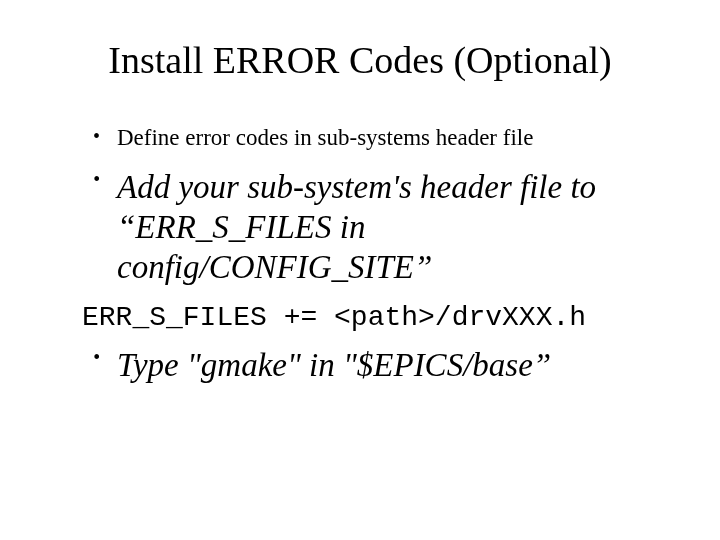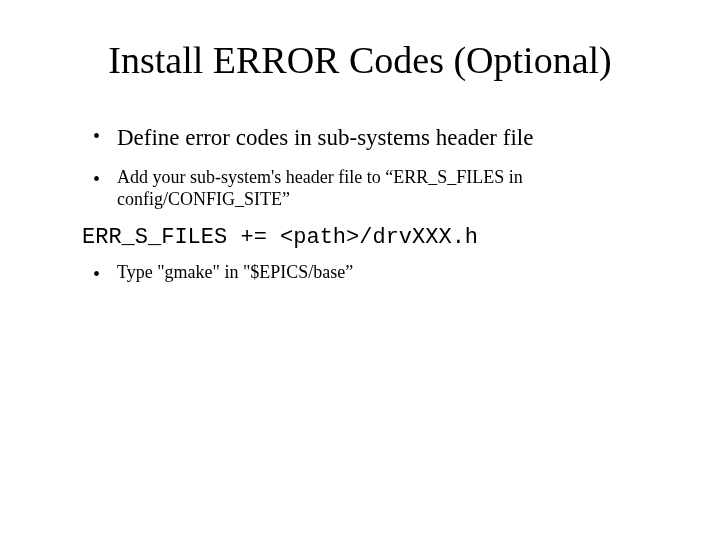--- a/index.html
+++ b/index.html
@@ -39,26 +39,27 @@
     left: 0;
     top: 0;
     font-size: 20px;
     line-height: 1.2;
   }
   .small {
     font-size: 23px;
     line-height: 1.25;
   }
   .large {
-    font-size: 18px;
+    font-size: 33px;
     line-height: 1.22;
+    font-style: italic;
   }
   .code-line {
     font-family: "Courier New", Courier, monospace;
-    font-size: 22px;
+    font-size: 28px;
     margin: 2px 0 12px 30px;
     white-space: pre;
   }
 </style>
 </head>
 <body>
 
 <div class="slide">
   <h1 class="title">Install ERROR Codes (Optional)</h1>
 

